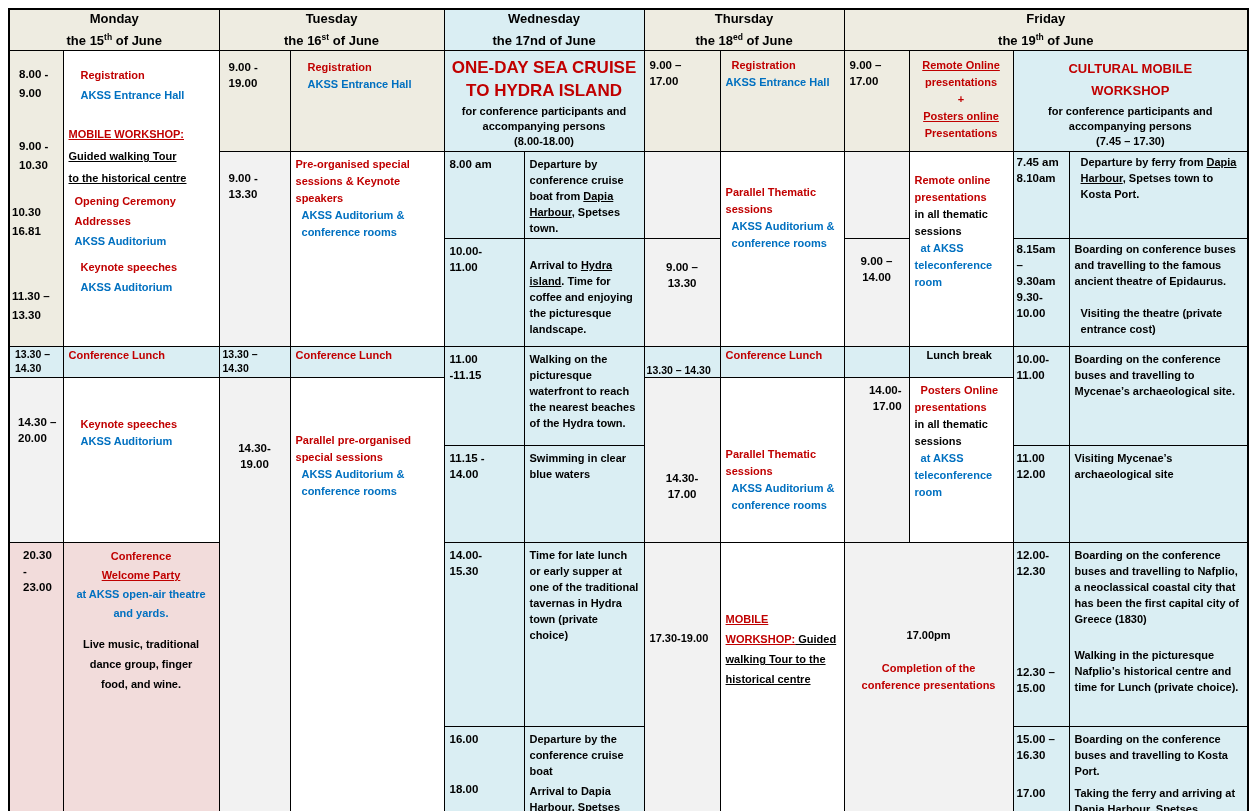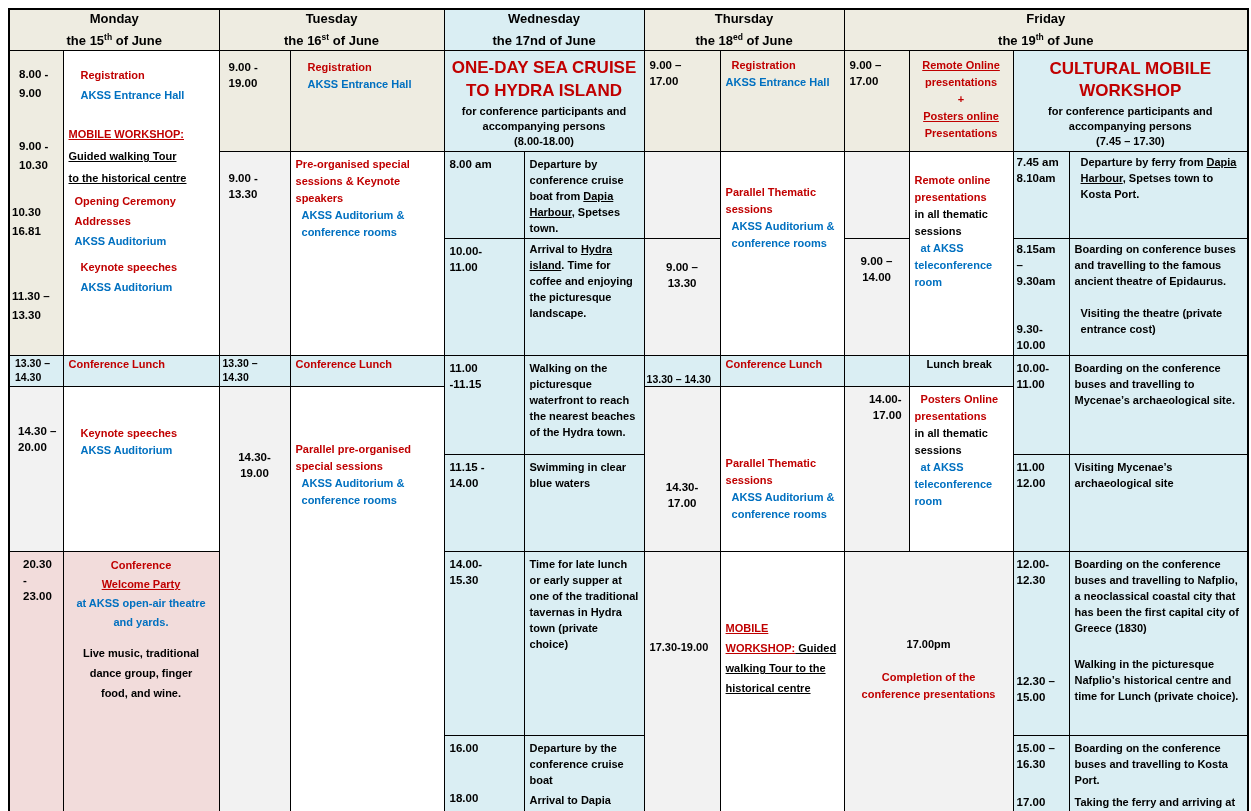--- a/index.html
+++ b/index.html
@@ -27,21 +27,21 @@
   
   .hdr td{font-size:13px;line-height:18px;text-align:center;vertical-align:middle;padding:0 2px;}
   .tm{font-size:11.5px;line-height:19px;}
   .t2{font-size:11.5px;line-height:16px;}
   .sm{font-size:10.5px;line-height:14px;}
   .tx{line-height:16px;}
   .lx{line-height:17px;}
   .l20{line-height:20px;}
   .l22{line-height:22px;}
   .big{font-size:17px;line-height:23px;}
-  .big2{font-size:17px;line-height:22px;}
+  .big2{font-size:13px;line-height:22px;}
   sup{font-size:8.5px;}
 </style>
 </head>
 <body>
 
 <div id="wrap">
 <table>
 <colgroup>
 <col style="width:54px">
         <col style="width:156px">
@@ -190,34 +190,34 @@
     <div class="tx i2"><span>Departure by ferry from </span><span class="u">Dapia Harbour</span><span>, Spetses town to Kosta Port.</span></div>
   </td>
 </tr>
 
 <tr style="height:108px">
   <td class="lb">
     <div class="t2" style="margin-top:2px">10.00-</div>
     <div class="t2">11.00</div>
   </td>
   <td class="lb">
-    <div class="tx" style="margin-top:0"><span>Arrival to </span><span class="u">Hydra island</span><span>. Time for coffee and enjoying the picturesque landscape.</span></div>
+    <div class="tx" style="margin-top:16px"><span>Arrival to </span><span class="u">Hydra island</span><span>. Time for coffee and enjoying the picturesque landscape.</span></div>
   </td>
   <td class="gy ctr">
     <div class="t2" style="margin-top:18px">9.00 –</div>
     <div class="t2">13.30</div>
   </td>
   <td class="gy ctr">
     <div class="t2" style="margin-top:12px">9.00 –</div>
     <div class="t2">14.00</div>
   </td>
   <td class="lb" style="padding-left:3px">
     <div class="t2">8.15am –</div>
     <div class="t2">9.30am</div>
-    <div class="t2" style="margin-top:32px">9.30-</div>
+    <div class="t2" style="">9.30-</div>
     <div class="t2">10.00</div>
   </td>
   <td class="lb">
     <div class="tx">Boarding on conference buses and travelling to the famous ancient theatre of Epidaurus.</div>
     <div class="tx i2" style="margin-top:16px">Visiting the theatre (private entrance cost)</div>
   </td>
 </tr>
 
 <tr style="height:29px">
   <td class="lb" style="padding:0 0 0 5px">

